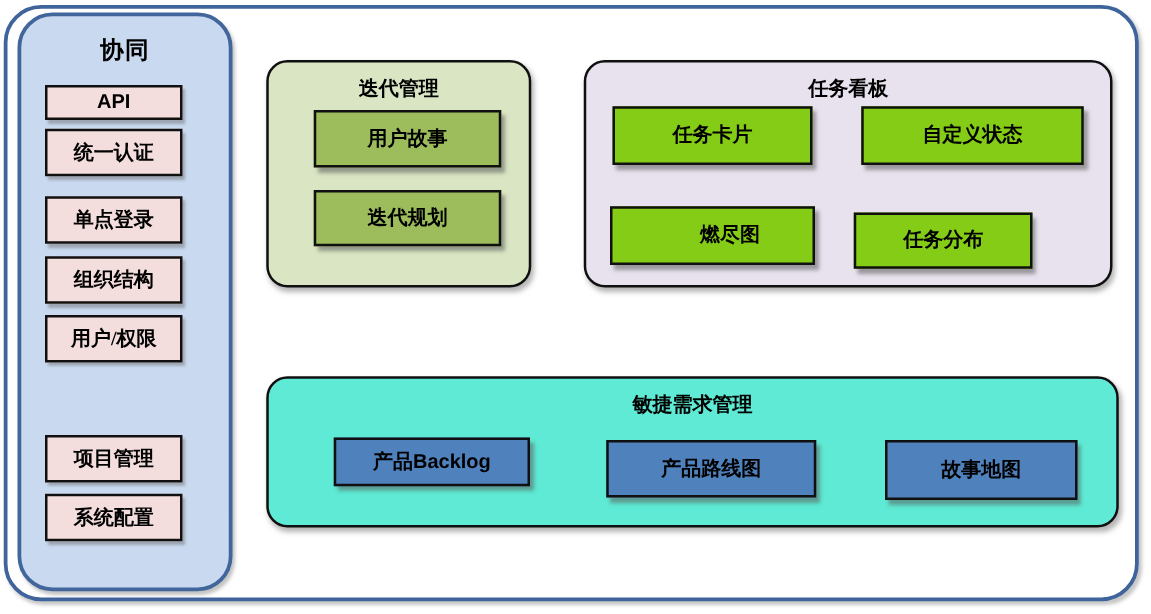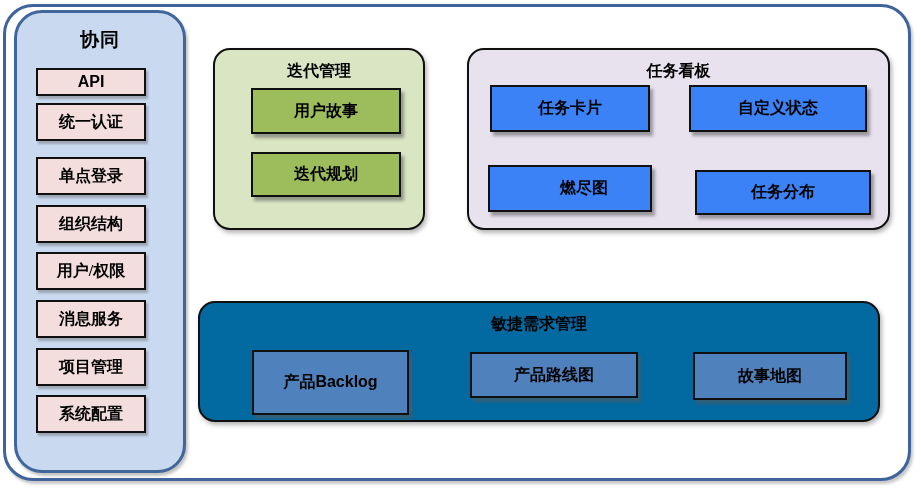--- a/index.html
+++ b/index.html
@@ -50,67 +50,66 @@
     box-shadow: 2px 3px 2px rgba(90,90,90,0.4);
   }
   .pill.api { height: 28px; font-family: "Liberation Sans", sans-serif; font-size: 16px; }
   .group-panel {
     border: 2.5px solid #101010;
     border-radius: 17px;
     box-shadow: 2px 3px 4px rgba(110,110,110,0.5);
   }
   .iteration-panel { left: 213px; top: 48px; width: 212px; height: 182px; background: #dae6c3; }
   .kanban-panel    { left: 467px; top: 48px; width: 423px; height: 182px; background: #e7e2ee; }
-  .requirements-panel { left: 198px; top: 301px; width: 682px; height: 121px; background: #0369a1; }
+  .requirements-panel { left: 213px; top: 301px; width: 682px; height: 121px; background: #5eead4; }
   .panel-title {
     margin-top: 11px;
     text-align: center;
     font-size: 16px;
     font-weight: bold;
   }
   .box {
     position: absolute;
     border: 2.5px solid #101010;
     box-sizing: border-box;
     display: flex; align-items: center; justify-content: center;
     font-family: "Liberation Serif", serif;
     font-weight: bold;
     font-size: 16px;
     color: #000;
     box-shadow: 3px 4px 3px rgba(90,90,90,0.55);
   }
   .green-box  { background: #9dbc5b; }
-  .purple-box { background: #3b82f6; }
+  .purple-box { background: #84cc16; }
   .blue-box   { background: #4f81bd; }
   .backlog-box { font-family: "Liberation Sans", serif; }
   
   .user-story        { left: 36px;  top: 38px;  width: 150px; height: 46px; }
   .iteration-plan    { left: 36px;  top: 102px; width: 150px; height: 45px; }
   .task-card         { left: 21px;  top: 35px;  width: 160px; height: 47px; }
   .custom-status     { left: 220px; top: 35px;  width: 178px; height: 47px; }
   .burndown          { left: 19px;  top: 115px; width: 164px; height: 47px; padding-left: 28px; }
-  .task-distribution { left: 226px; top: 120px; width: 176px; height: 45px; }
-  .product-backlog   { left: 52px;  top: 47px;  width: 157px; height: 65px; }
+  .task-distribution { left: 214px; top: 120px; width: 143px; height: 45px; }
+  .product-backlog   { left: 52px;  top: 47px;  width: 157px; height: 39px; }
   .product-roadmap   { left: 270px; top: 49px;  width: 168px; height: 46px; }
   .story-map         { left: 493px; top: 49px;  width: 154px; height: 48px; text-align: center; }
 </style>
 </head>
 <body>
 
 <div class="canvas">
   <div class="outer-frame"></div>
 
   <div class="panel sidebar-panel">
     <div class="sidebar-title">协同</div>
     <div class="pill api" style="top:55px">API</div>
     <div class="pill" style="top:90px">统一认证</div>
     <div class="pill" style="top:144px">单点登录</div>
     <div class="pill" style="top:192px">组织结构</div>
     <div class="pill" style="top:239px">用户/权限</div>
-    <div class="pill" style="top:287px">消息服务</div>
     <div class="pill" style="top:335px">项目管理</div>
     <div class="pill" style="top:382px">系统配置</div>
   </div>
 
   <div class="panel group-panel iteration-panel">
     <div class="panel-title">迭代管理</div>
     <div class="box green-box user-story">用户故事</div>
     <div class="box green-box iteration-plan">迭代规划</div>
   </div>
 

